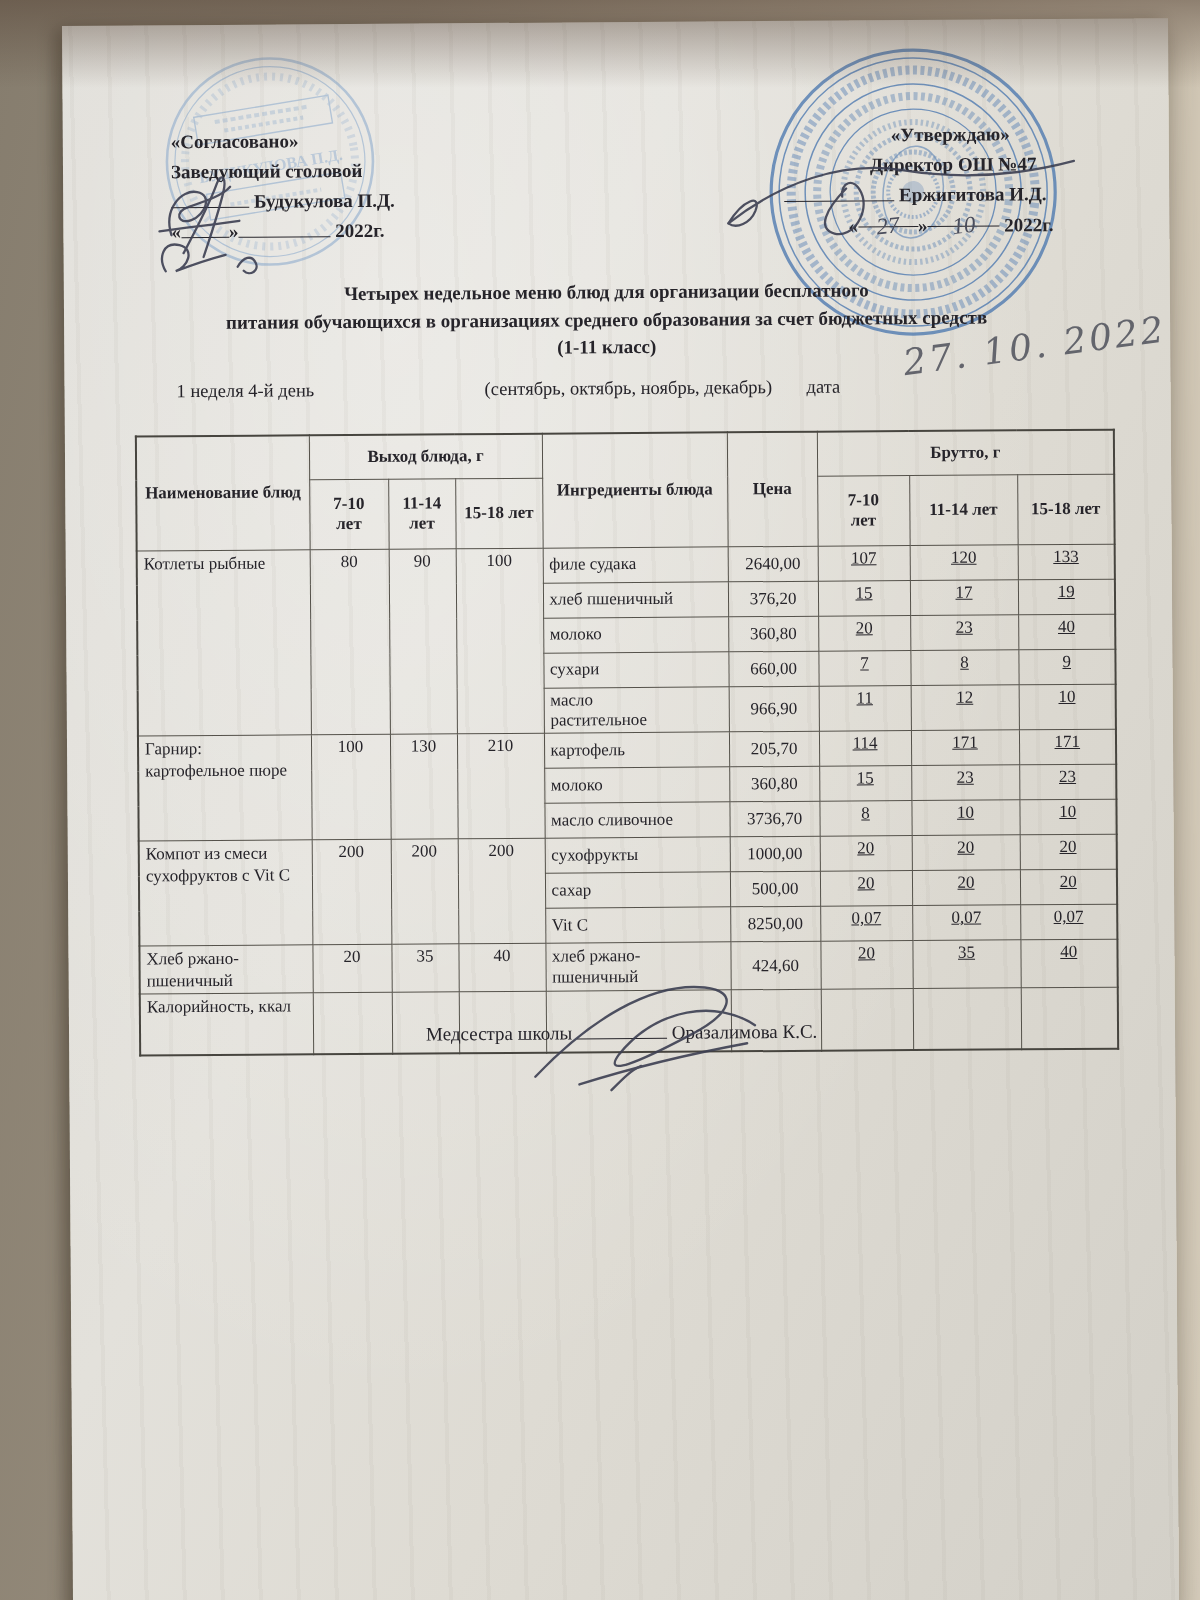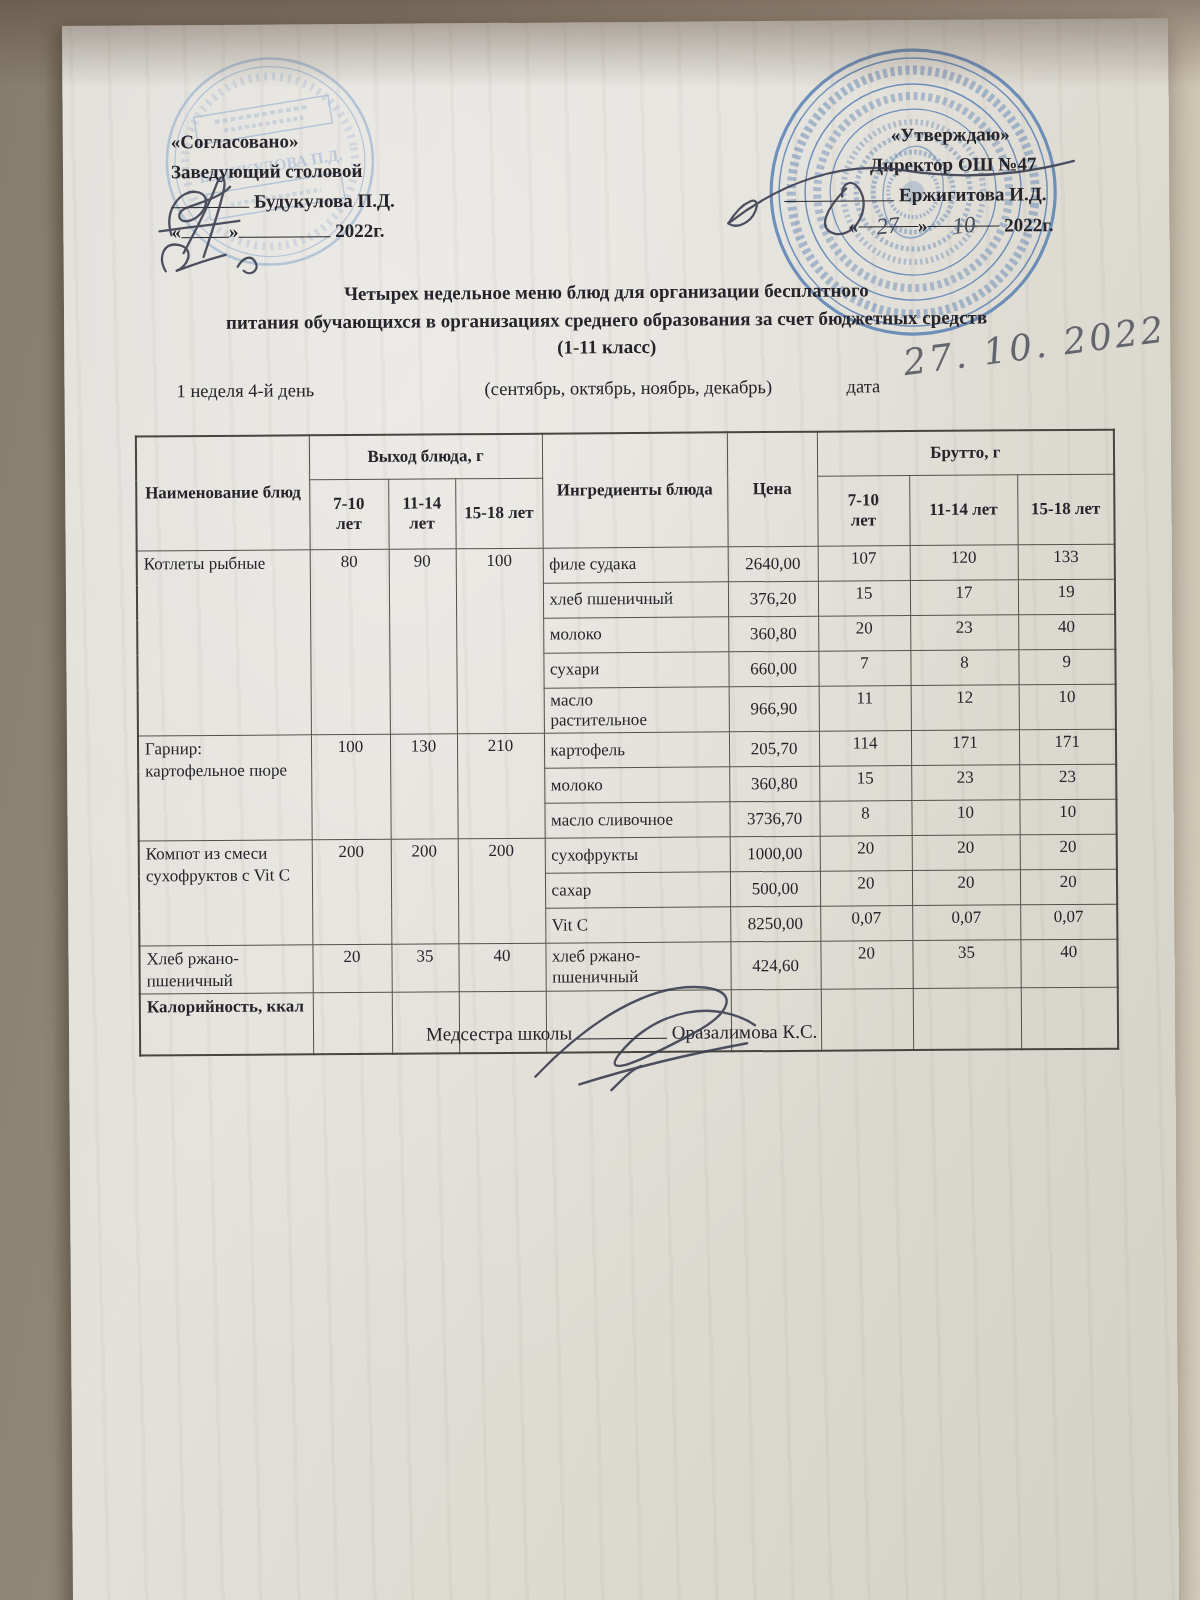--- a/index.html
+++ b/index.html
@@ -32,35 +32,35 @@
   .approval-right .l2{margin-left:112px;}
   .approval-right .l3{margin-left:26px;}
   .approval-right .l4{margin-left:90px;}
   .ul{display:inline-block;border-bottom:1.7px solid #26242a;height:16px;vertical-align:baseline;text-align:center;}
   .w48{width:48px;} .w60{width:60px;} .w72{width:72px;} .w78{width:78px;} .w90{width:90px;} .w92{width:92px;} .w110{width:110px;}
   .hw{display:inline-block;font-style:italic;font-weight:normal;color:#4a4d5c;font-size:23px;transform:rotate(-6deg);position:relative;top:1px;}
   .doc-title{left:55px;top:256px;width:975px;text-align:center;font-size:19px;font-weight:bold;line-height:27.5px;color:#26242a;}
   .subtitle{left:0;top:356px;width:1106px;font-size:18.5px;color:#26242a;}
   .subtitle .week{position:absolute;left:112px;top:0;text-align:center;}
   .subtitle .months{position:absolute;left:420px;top:0;}
-  .subtitle .datelabel{position:absolute;left:742px;top:0;margin-left:40px;}
+  .subtitle .datelabel{position:absolute;left:742px;top:0;}
   .hand-date{left:838px;top:306px;font-size:36px;font-style:italic;letter-spacing:3px;color:#53555f;transform:rotate(-7deg);opacity:.88;z-index:3;font-family:"DejaVu Serif",serif;}
   table.menu{position:absolute;left:70px;top:410px;width:979px;border-collapse:collapse;table-layout:fixed;
     font-size:17px;color:#26242a;border:2px solid #47453f;z-index:2;}
   table.menu th, table.menu td{border:1.4px solid #55524b;padding:2px 6px;}
   table.menu th{font-weight:bold;text-align:center;vertical-align:middle;white-space:pre-line;line-height:1.2;}
   thead tr.h1{height:44px;} thead tr.h2{height:70px;}
   td.c-name{text-align:left;vertical-align:top;padding:4px 4px 4px 8px;line-height:1.25;}
   td.c-out{text-align:center;vertical-align:top;padding-top:4px;}
   td.c-ing{text-align:left;vertical-align:middle;white-space:pre-line;line-height:1.2;padding-left:8px;}
   td.c-price{text-align:center;vertical-align:middle;}
-  td.c-br{text-align:center;vertical-align:top;padding-top:3px;}
+  td.c-br{text-align:center;vertical-align:top;padding-top:3px;text-decoration:underline;}
   tbody td{height:30px;}
   tbody tr:last-child td{height:56px;}
-  .bold{font-weight:bold;margin-left:16px;}
+  .bold{font-weight:normal;margin-left:16px;}
   .footer{left:357px;top:1000px;font-size:19px;color:#26242a;z-index:2;}
   .sig-svg{position:absolute;z-index:4;pointer-events:none;}
   .sig-left{left:88px;top:150px;}
   .sig-right{left:655px;top:132px;}
   .sig-footer{left:450px;top:952px;}
 </style>
 </head>
 <body>
 
 <div class="scene">

